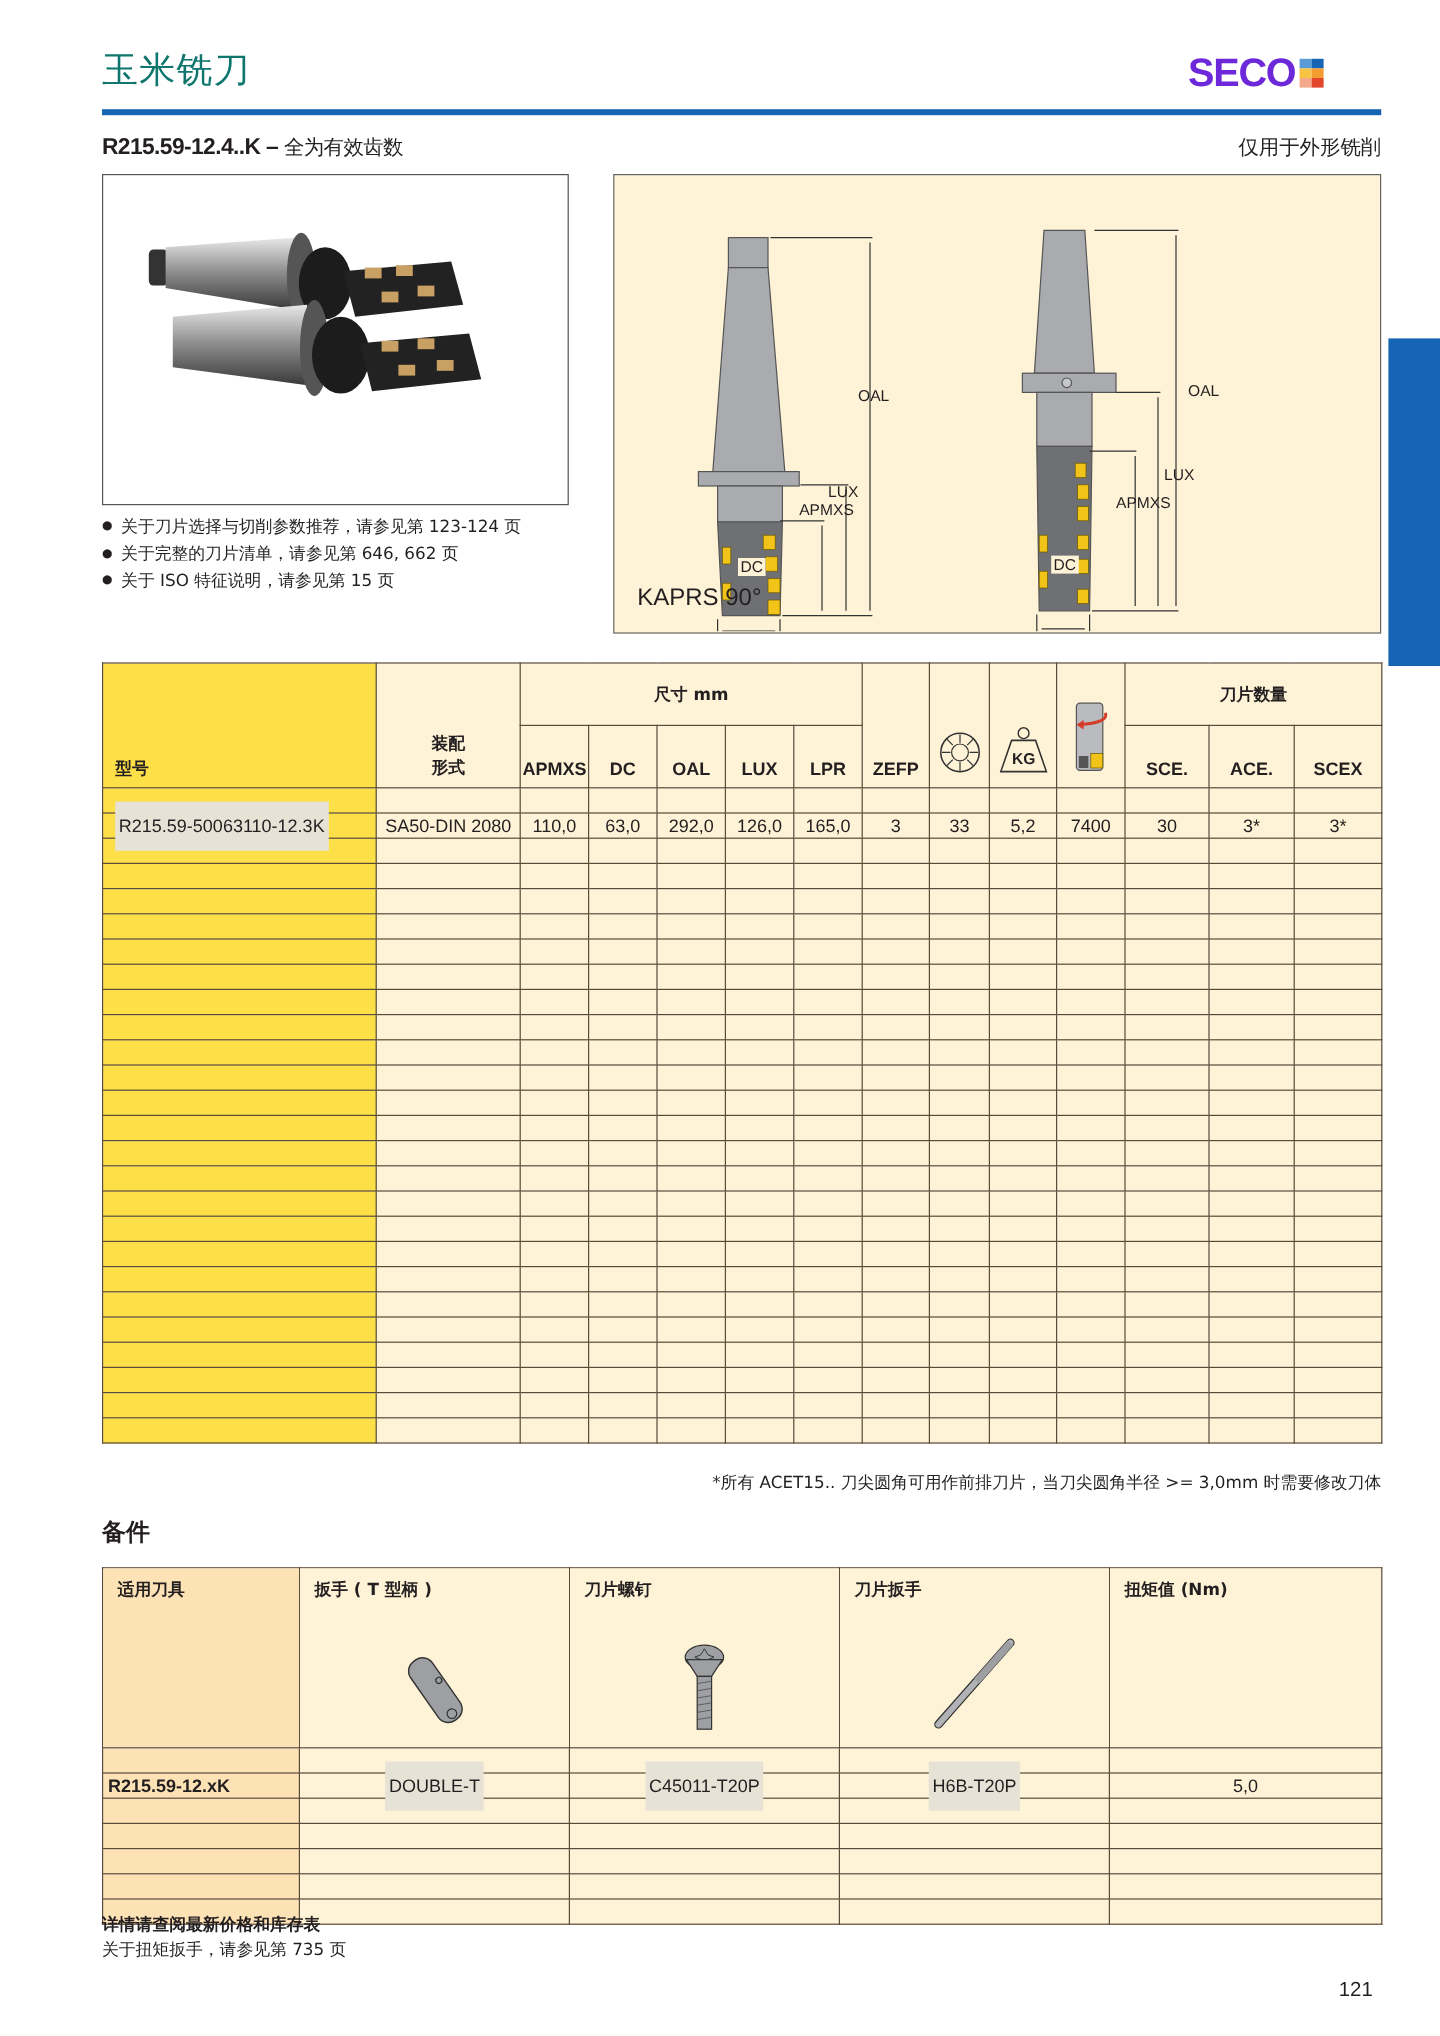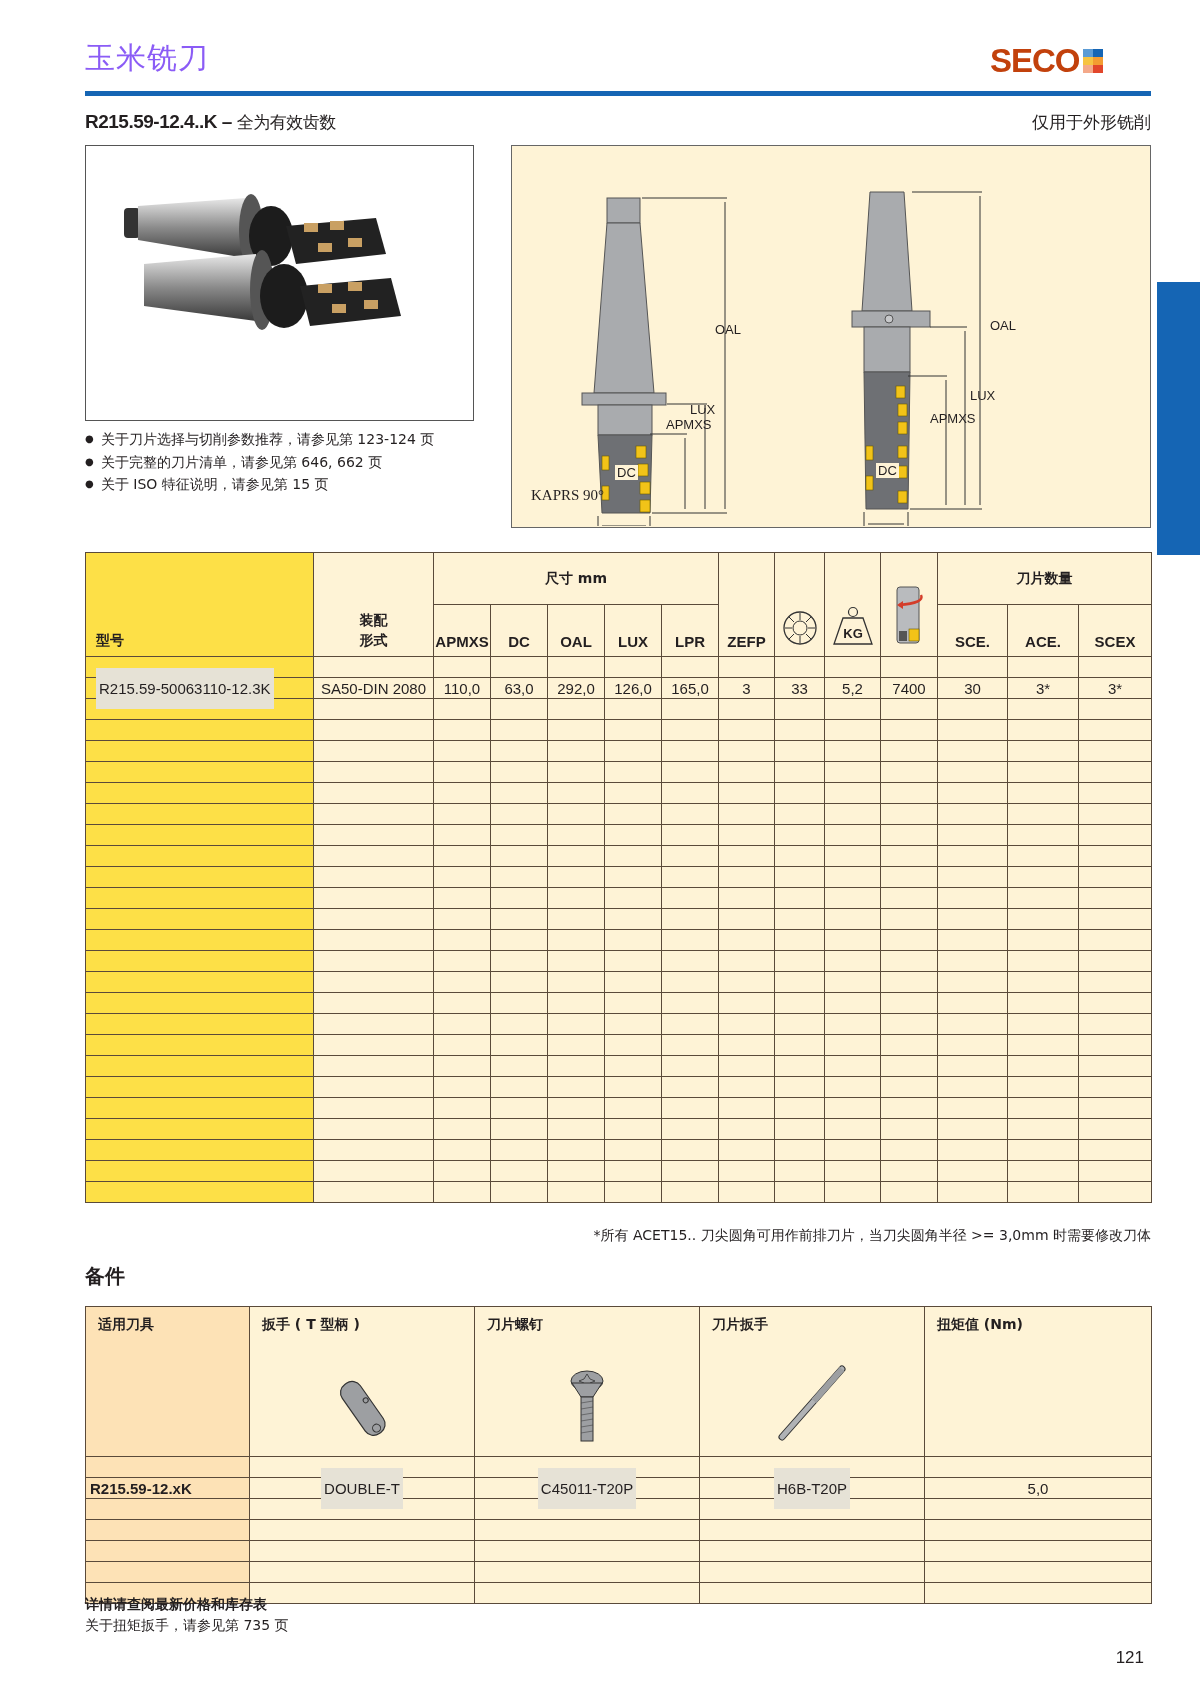--- a/index.html
+++ b/index.html
@@ -1,31 +1,31 @@
 <!DOCTYPE html>
 <html><head>
 <meta charset="utf-8">
 <style>
   html, body { margin:0; padding:0; background:#ffffff; }
   body { width:1200px; height:1697px; position:relative; overflow:hidden;
          font-family:"Liberation Sans", "DejaVu Sans", sans-serif; color:#231f20; }
   .abs { position:absolute; }
-  .title { left:85px; top:38px; font-size:30px; font-family:"DejaVu Serif", serif; letter-spacing:1px; color:#8b5cf6;text-align:center; }
+  .title { left:85px; top:38px; font-size:30px; font-family:"DejaVu Serif", serif; letter-spacing:1px; color:#0f766e;text-align:center; }
   .logo { left:990px; top:44px; height:34px; display:flex; align-items:center; }
-  .logo-text { font-size:33px; font-weight:bold; color:#c2410c; letter-spacing:-1px; font-family:"Liberation Sans", sans-serif; font-style:normal; }
+  .logo-text { font-size:33px; font-weight:bold; color:#6d28d9; letter-spacing:-1px; font-family:"Liberation Sans", sans-serif; font-style:normal; }
   .logo-squares { display:grid; grid-template-columns:10px 10px; grid-template-rows:8px 8px 8px; gap:0; margin-left:3px; }
   .rule { left:85px; top:91px; width:1066px; height:5px; background:#1565b4; }
   .subtitle { left:85px; top:111px; font-size:19px; font-weight:bold; letter-spacing:-0.5px; }
   .subtitle .cn { font-weight:normal; font-family:"DejaVu Sans", sans-serif; font-size:17px; }
   .subtitle-right { right:49px; top:111px; font-size:17px; font-family:"DejaVu Sans", sans-serif; }
   .photo-box { left:85px; top:145px; width:389px; height:276px; border:1.5px solid #555; background:#fff; box-sizing:border-box; }
   .bullets { left:85px; top:428px; font-size:14px; line-height:21.5px; font-family:"DejaVu Sans", sans-serif; }
   .bullets div::before { content:"● "; font-size:10px; vertical-align:2px; margin-right:4px; }
   .diagram-box { left:511px; top:145px; width:640px; height:383px; border:1.5px solid #666; background:#fef3d6; box-sizing:border-box; }
-  .kaprs { left:531px; top:487px; font-size:15px;font-family:Liberation Serif, serif; }
+  .kaprs { left:531px; top:487px; font-size:20px; }
   .side-tab { left:1157px; top:282px; width:43px; height:273px; background:#1565b4; }
 
   table { border-collapse:collapse; }
   .main-table { position:absolute; left:85px; top:552px; width:1066px; table-layout:fixed; }
   .main-table td, .main-table th { border:1.3px solid #5a4a3a; padding:0; background:#fef3d6; font-weight:normal; }
   .main-table .c1 { background:#fde047; }
   .main-table th { font-size:15px; font-weight:bold; vertical-align:bottom; padding-bottom:6px; }
   .main-table td { height:20px; font-size:15px; text-align:center; }
   .main-table .hdr-group { font-size:14px; vertical-align:middle; padding:0; height:51px; font-family:"DejaVu Sans", sans-serif; }
   .main-table .model { text-align:left; padding-left:10px; }

